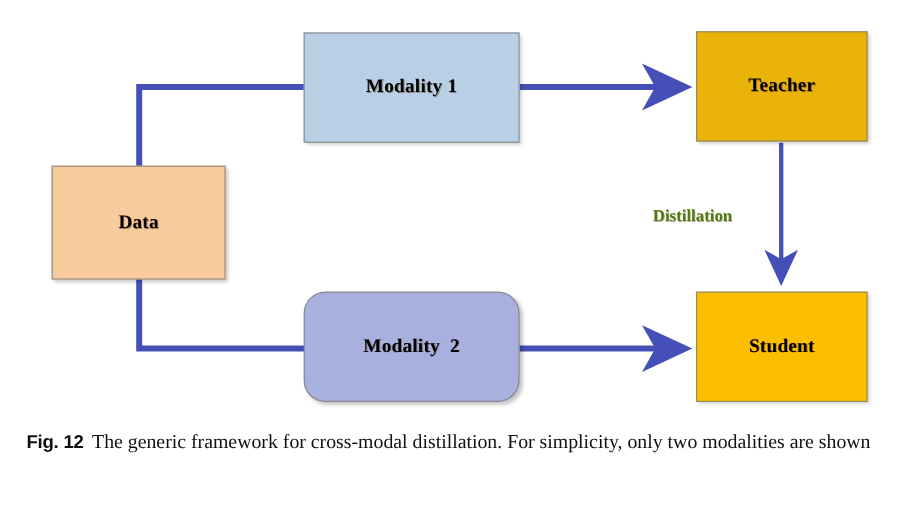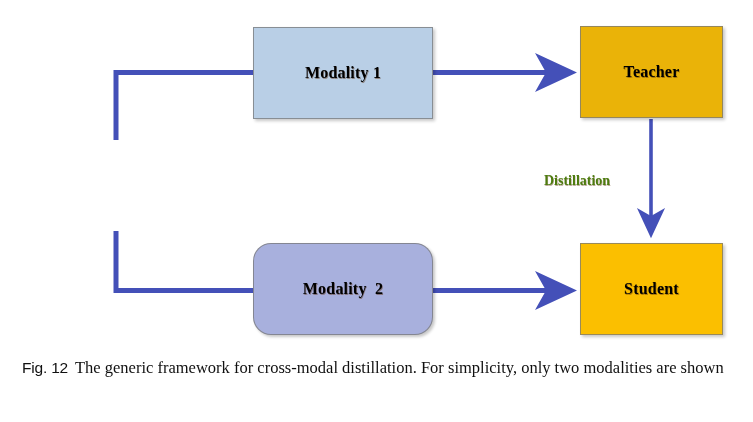--- a/index.html
+++ b/index.html
@@ -96,21 +96,21 @@
     top: 356px;
     width: 712px;
     font-family: "Liberation Serif", serif;
     font-size: 16.5px;
     line-height: 23px;
     color: #101010;
     text-align: left;
   }
   #caption-label {
     font-family: "Liberation Sans", sans-serif;
-    font-weight: normal;
+    font-weight: bold;
     font-size: 15.5px;
     margin-right: 7px;
     letter-spacing: -0.2px;
   }
 </style>
 </head>
 <body>
 
 <div id="figure-root">
 
@@ -137,20 +137,23 @@
 
       <g>
         <path d="M433,290.5 L571,290.5" fill="none" stroke="#4450b8" stroke-width="5" stroke-linecap="butt" marker-end="url(#ah)"></path>
       </g>
 
       <g>
         <path d="M651,119 L651,234" fill="none" stroke="#4450b8" stroke-width="3.6" stroke-linecap="butt" marker-end="url(#ah)"></path>
       </g>
     </svg>
 
+    <div class="node" id="node-data" style="background:#f8cb9c;">
+      <span>Data</span>
+    </div>
 
     <div class="node" id="node-modality-1" style="background:#b9cfe6;">
       <span>Modality 1</span>
     </div>
 
     <div class="node" id="node-modality-2" style="background:#a8b0dd;border-radius:18px;">
       <span>Modality  2</span>
     </div>
 
     <div class="node" id="node-teacher" style="background:#eab308;">

